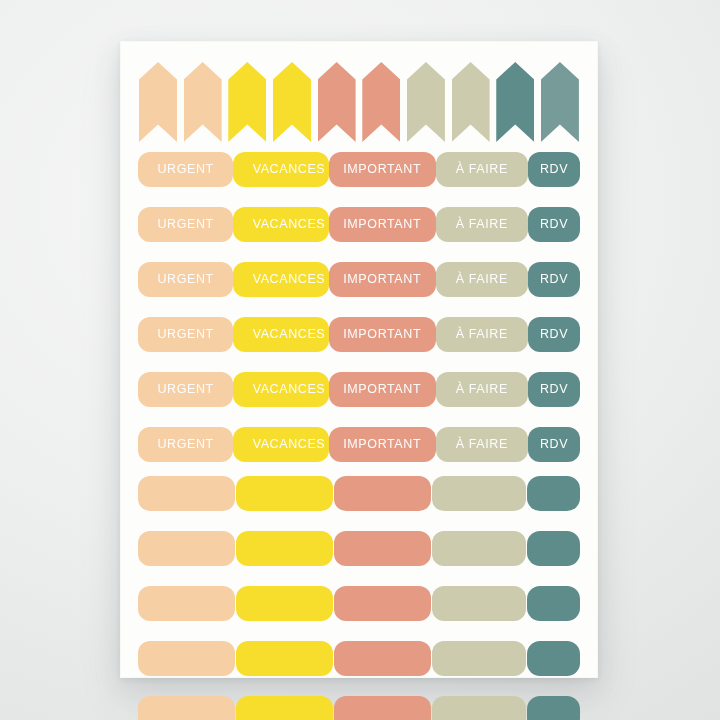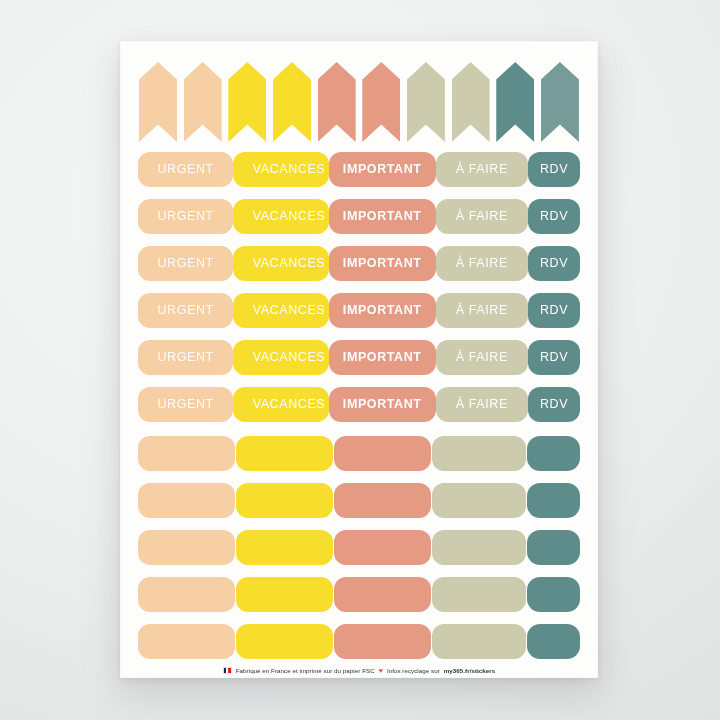--- a/index.html
+++ b/index.html
@@ -56,21 +56,21 @@
     width: 38px;
     height: 80px;
     -webkit-clip-path: polygon(0% 22%, 50% 0%, 100% 22%, 100% 100%, 50% 78%, 0% 100%);
     clip-path: polygon(0% 22%, 50% 0%, 100% 22%, 100% 100%, 50% 78%, 0% 100%);
   }
 
   
   .grid {
     display: flex;
     flex-direction: column;
-    gap: 4px;
+    gap: 12px;
     margin-top: 6px;
   }
   .lrow {
     display: flex;
     align-items: center;
     justify-content: space-between;
     height: 43px;
   }
   .chip {
     display: flex;
@@ -80,21 +80,21 @@
     border-radius: 12px;
     color: #fdfdfd;
     font-size: 12.5px;
     letter-spacing: 0.6px;
     line-height: 1;
     white-space: nowrap;
     font-family: "Liberation Sans", sans-serif;
   }
   .c0 { width: 97px; }
   .c1 { width: 97px; padding-left: 16px; }
-  .c2 { width: 109px; font-weight: bold; }
+  .c2 { width: 109px; }
   .c3 { width: 94px; }
   .c4 { width: 53px; }
 
   
   .brow {
     display: flex;
     align-items: center;
     justify-content: space-between;
     height: 43px;
   }

